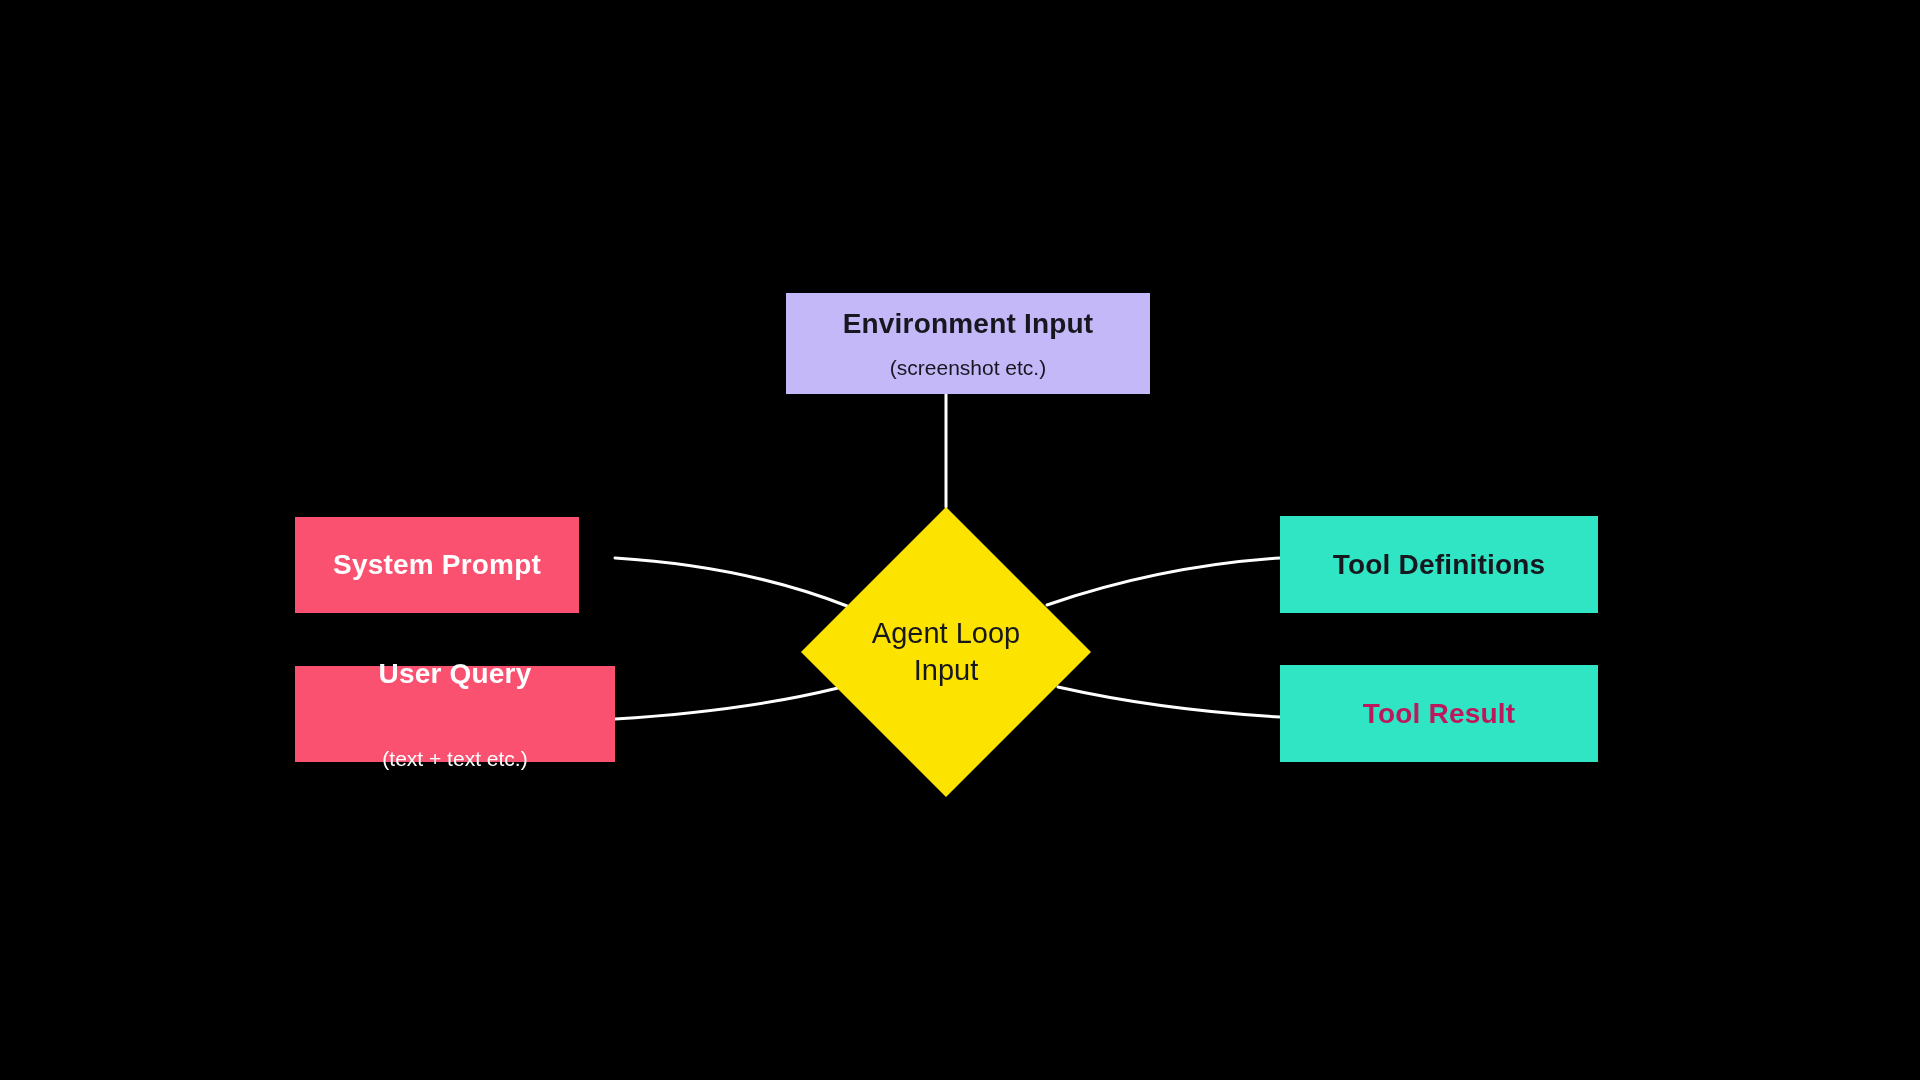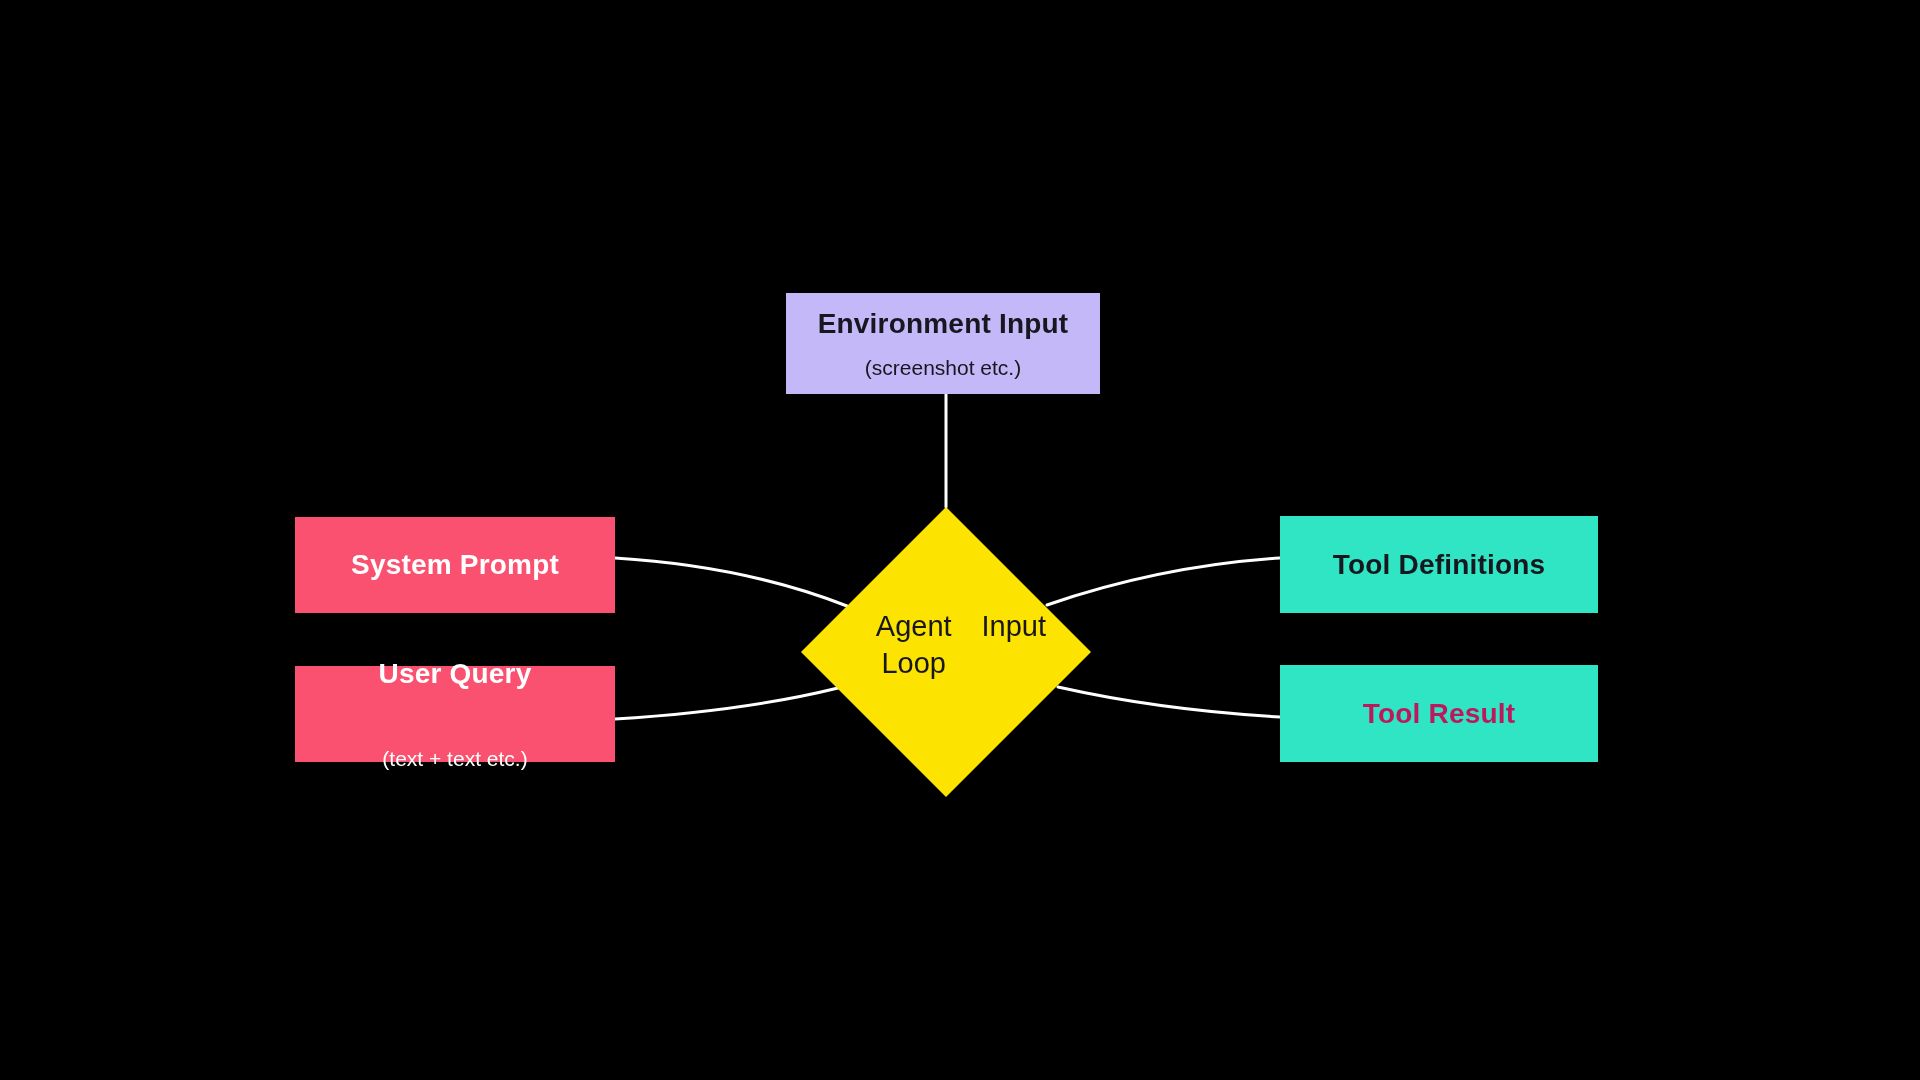--- a/index.html
+++ b/index.html
@@ -22,44 +22,44 @@
     stroke-linecap: round;
   }
   .node {
     position: absolute;
     display: flex;
     flex-direction: column;
     align-items: center;
     justify-content: center;
     text-align: center;
   }
-  .node-env     { left: 786px;  top: 293px; width: 314px; height: 101px; }
-  .node-sys     { left: 295px;  top: 517px; width: 320px; height: 96px; }
+  .node-env     { left: 786px;  top: 293px; width: 364px; height: 101px; }
+  .node-sys     { left: 295px;  top: 517px; width: 284px; height: 96px; }
   .node-query   { left: 295px;  top: 666px; width: 320px; height: 96px; gap: 41px; }
   .node-tooldef { left: 1280px; top: 516px; width: 318px; height: 97px; }
   .node-toolres { left: 1280px; top: 665px; width: 318px; height: 97px; }
   .node-title {
     font-size: 28px;
     font-weight: 700;
     letter-spacing: 0.2px;
     line-height: 1.2;
   }
   .node-sub {
     font-size: 21px;
     font-weight: 400;
     line-height: 1.2;
     margin-top: 15px;
   }
   .diamond-label {
     position: absolute;
     left: 846px; top: 608px;
     width: 200px; height: 88px;
     display: flex;
-    flex-direction: row;
-    align-items: flex-start;
+    flex-direction: column;
+    align-items: center;
     justify-content: center;
     text-align: center;
     font-size: 29px;
     font-weight: 400;
     line-height: 37px;
   }
 </style>
 </head>
 <body>
 

